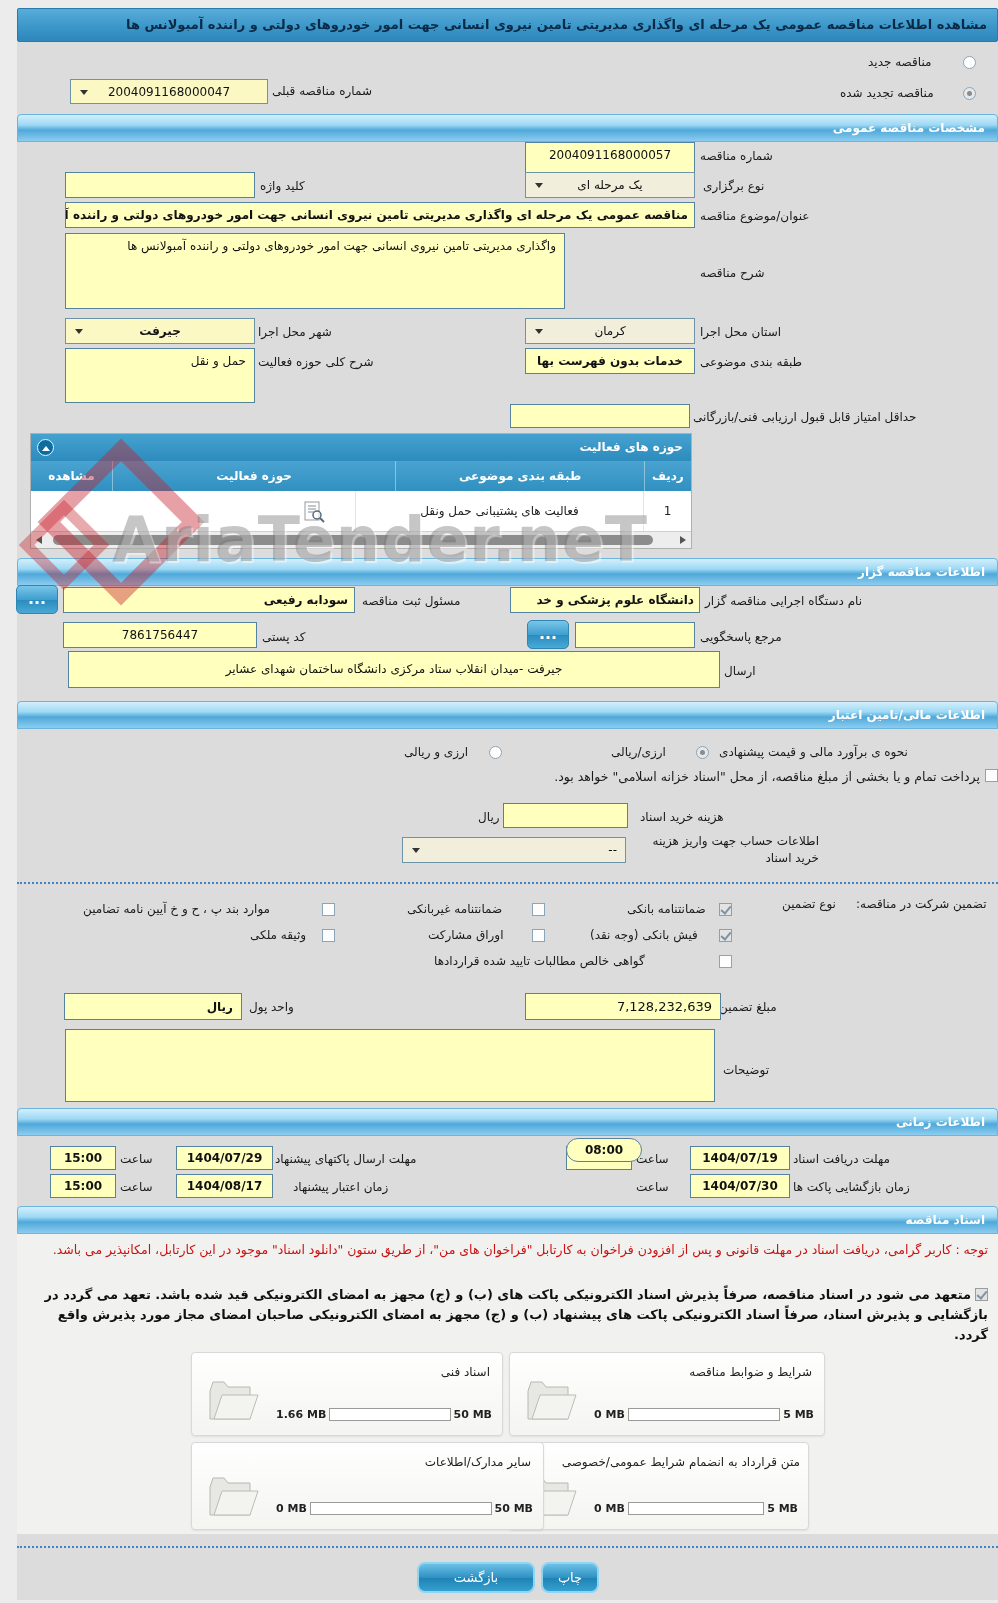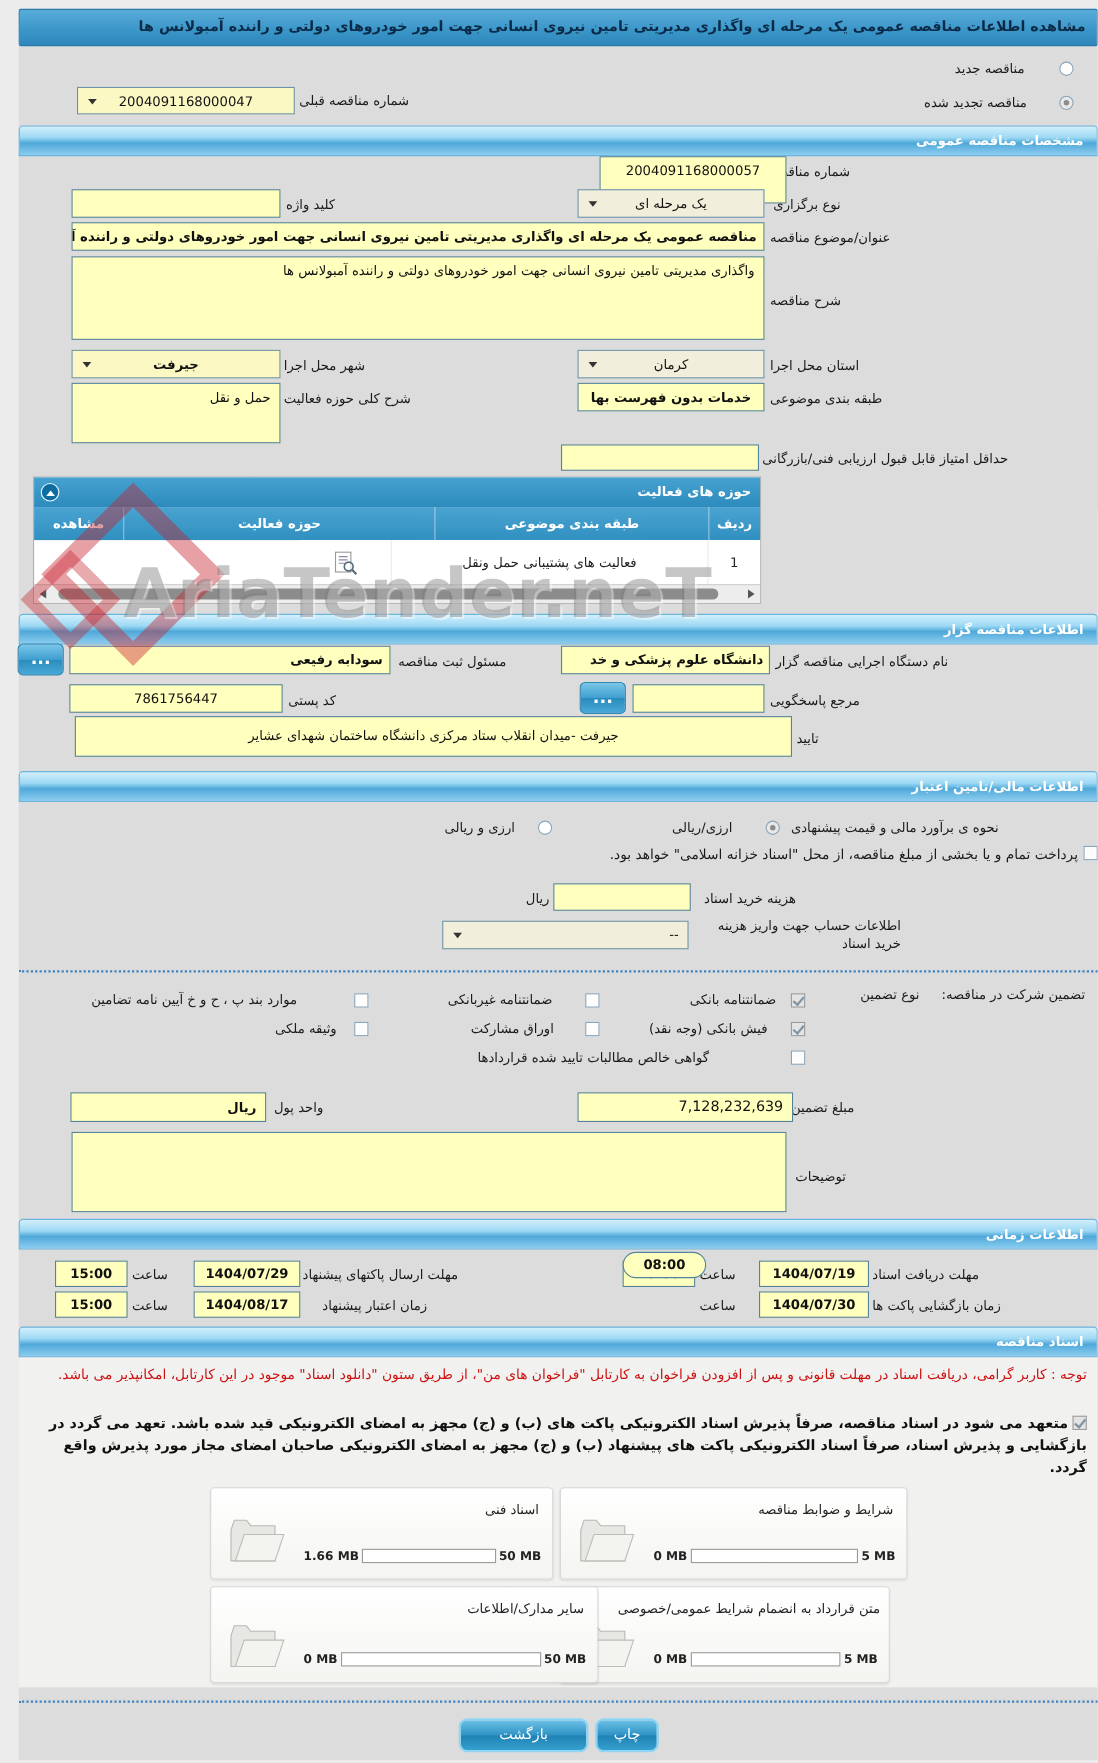--- a/index.html
+++ b/index.html
@@ -94,34 +94,34 @@
   <div class="radio on" style="left:963px; top:87px;"></div>
   <div class="lbl" style="left:840px; top:86px;">مناقصه تجدید شده</div>
   <div class="lbl" style="left:272px; top:84px;">شماره مناقصه قبلی</div>
   <div class="combo center" style="left:70px; top:79px; width:198px; height:25px; background:#fbf8c4;">
     <span>2004091168000047</span>
   </div>
 
   <div class="sechdr" style="top:114px;">مشخصات مناقصه عمومی</div>
 
   <div class="lbl" style="left:700px; top:149px;">شماره مناقصه</div>
-  <div class="ybox center" style="left:545px; top:142px; width:170px; height:43px;">2004091168000057</div>
+  <div class="ybox center" style="left:525px; top:142px; width:170px; height:43px;">2004091168000057</div>
 
   <div class="lbl" style="left:703px; top:179px;">نوع برگزاری</div>
   <div class="combo center" style="left:525px; top:172px; width:170px; height:26px;">
     <span>یک مرحله ای</span>
   </div>
   <div class="lbl" style="left:260px; top:179px;">کلید واژه</div>
   <div class="ybox" style="left:65px; top:172px; width:190px; height:26px;"></div>
 
   <div class="lbl" style="left:700px; top:209px;">عنوان/موضوع مناقصه</div>
   <div class="ybox valbold" style="left:65px; top:202px; width:630px; height:26px; padding:0 6px; text-align:right;">مناقصه عمومی یک مرحله ای واگذاری مدیریتی تامین نیروی انسانی جهت امور خودروهای دولتی و راننده آمبولانس ها</div>
 
   <div class="lbl" style="left:700px; top:266px;">شرح مناقصه</div>
-  <div class="ybox tarea" style="left:65px; top:233px; width:630px; height:76px; text-align:right;">واگذاری مدیریتی تامین نیروی انسانی جهت امور خودروهای دولتی و  راننده آمبولانس ها</div>
+  <div class="ybox tarea" style="left:65px; top:233px; width:500px; height:76px; text-align:right;">واگذاری مدیریتی تامین نیروی انسانی جهت امور خودروهای دولتی و  راننده آمبولانس ها</div>
 
   <div class="lbl" style="left:700px; top:325px;">استان محل اجرا</div>
   <div class="combo center" style="left:525px; top:318px; width:170px; height:26px;">
     <span>کرمان</span>
   </div>
   <div class="lbl" style="left:258px; top:325px;">شهر محل اجرا</div>
   <div class="combo center valbold" style="left:65px; top:318px; width:190px; height:26px; background:#fbf8c4;">
     <span>جیرفت</span>
   </div>
 
@@ -174,21 +174,21 @@
   <div class="ybox valbold" style="left:63px; top:587px; width:292px; height:26px; padding:0 6px; text-align:right;">سودابه رفیعی</div>
   <div class="blueBtn" style="left:16px; top:585px; width:42px; height:29px; line-height:25px;">...</div>
 
   <div class="lbl" style="left:700px; top:630px;">مرجع پاسخگویی</div>
   <div class="ybox" style="left:575px; top:622px; width:120px; height:26px;"></div>
   <div class="blueBtn" style="left:527px; top:620px; width:42px; height:29px; line-height:25px;">...</div>
 
   <div class="lbl" style="left:262px; top:630px;">کد پستی</div>
   <div class="ybox center" style="left:63px; top:622px; width:194px; height:26px;">7861756447</div>
 
-  <div class="lbl" style="left:724px; top:664px;">تایید</div>
+  <div class="lbl" style="left:724px; top:664px;">ارسال</div>
   <div class="ybox tarea" style="left:68px; top:651px; width:652px; height:37px; text-align:center; padding-top:9px;">جیرفت -میدان انقلاب ستاد مرکزی دانشگاه ساختمان شهدای عشایر</div>
 
   <div class="sechdr" style="top:701px;">اطلاعات مالی/تامین اعتبار</div>
 
   <div class="lbl" style="left:719px; top:745px;">نحوه ی برآورد مالی و قیمت پیشنهادی</div>
   <div class="radio on" style="left:696px; top:746px;"></div>
   <div class="lbl" style="left:611px; top:745px;">ارزی/ریالی</div>
   <div class="radio" style="left:489px; top:746px;"></div>
   <div class="lbl" style="left:404px; top:745px;">ارزی و ریالی</div>
 

